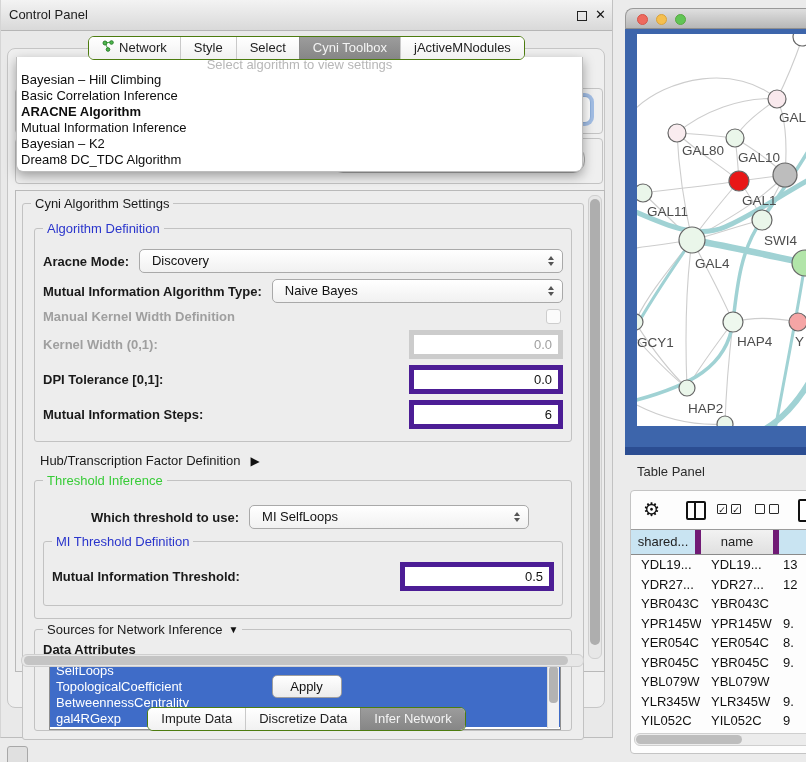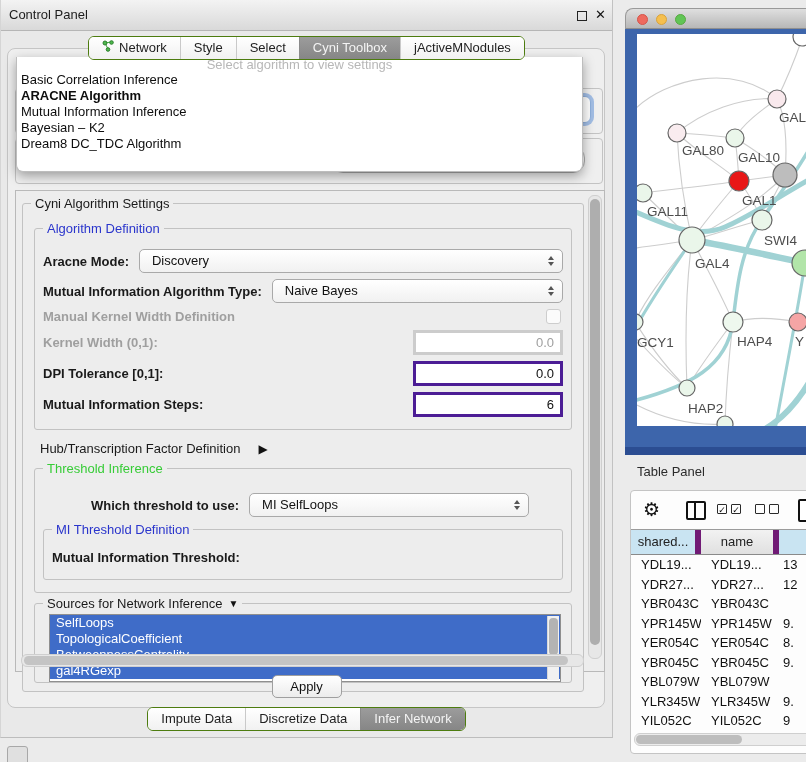--- a/index.html
+++ b/index.html
@@ -50,23 +50,23 @@
   .lbl.plain{font-weight:normal;}
   .lbl.disabled{color:#9f9f9f;}
   .combo{flex:1;position:relative;height:22px;line-height:22px;border:1px solid #a9a9a9;border-radius:5px;
     background:linear-gradient(#ffffff,#f1f1f1);padding-left:12px;font-size:13px;color:#111;}
   .combo.short{margin-right:34px;}
   .arrows{position:absolute;right:8px;top:50%;transform:translateY(-50%);display:flex;flex-direction:column;gap:2px;}
   .arr-up{width:0;height:0;border-left:3.5px solid transparent;border-right:3.5px solid transparent;border-bottom:4.5px solid #555;}
   .arr-dn{width:0;height:0;border-left:3.5px solid transparent;border-right:3.5px solid transparent;border-top:4.5px solid #555;}
   .cb{width:13px;height:13px;border:1px solid #cdcdcd;border-radius:3px;background:#fbfbfb;margin-left:auto;margin-right:2px;}
   .num-field{margin-left:auto;width:138px;height:19px;line-height:19px;text-align:right;padding-right:6px;
-    background:#ffffff;border:3px solid #4c1d95;font-size:13px;color:#111;}
+    background:#ffffff;border:5px solid #4c1d95;font-size:13px;color:#111;}
   .num-field.disabled{border-color:#cccccc;color:#9f9f9f;}
-  .hub-row{display:flex;align-items:center;gap:8px;margin:11px 0 11px 8px;font-size:13px;color:#1a1a1a;}
+  .hub-row{display:flex;align-items:center;gap:0;margin:11px 0 11px 8px;font-size:13px;color:#1a1a1a;}
   .tri-right{font-size:12px;line-height:12px;color:#111;}
   .grp-threshold{margin:12px 2px 0 2px;padding:18px 8px 10px 8px;}
   .which-row{padding-left:48px;}
   .grp-midef{margin:12px 0 2px 0;padding:14px 8px 8px 8px;background:#ededed;}
   .grp-sources{margin:10px 2px 0 2px;padding:10px 8px 0 8px;}
   .sources-title{display:flex;align-items:center;gap:6px;}
   .tri-down{font-size:10px;color:#111;}
   .attr-label{font-weight:bold;margin:2px 0 5px 0;font-size:13px;}
   .attr-list{position:relative;border:1px solid #8f8f8f;background:#ffffff;height:66px;overflow:hidden;margin:0 2px 0 6px;}
   .attr-item{height:16px;line-height:16px;padding-left:6px;color:#ffffff;font-size:13px;white-space:nowrap;}
@@ -154,20 +154,21 @@
         </div>
         <div class="seg-tab">
           <span>jActiveMNodules</span>
         </div>
       </div>
   </div>
 
   <div class="algo-popup">
     <div class="popup-placeholder">Select algorithm to view settings</div>
     <div id="popup-items">
+        <div class="popup-item">Bayesian – Hill Climbing</div>
         <div class="popup-item">Basic Correlation Inference</div>
         <div class="popup-item bold">ARACNE Algorithm</div>
         <div class="popup-item">Mutual Information Inference</div>
         <div class="popup-item">Bayesian – K2</div>
         <div class="popup-item">Dream8 DC_TDC Algorithm</div>
       </div>
   </div>
 
   <div class="settings-pane">
     <div class="pane-content">
@@ -236,31 +237,33 @@
                   <span class="arr-up"></span>
                   <span class="arr-dn"></span>
                 </span>
             </div>
           </div>
 
           <div class="grp grp-midef">
             <span class="grp-title blue">MI Threshold Definition</span>
             <div class="row">
               <span class="lbl">Mutual Information Threshold:</span>
+              <span class="num-field">0.5</span>
             </div>
           </div>
         </div>
 
         <div class="grp grp-sources">
           <span class="grp-title">
             <span class="sources-title">
               <span>Sources for Network Inference</span>
               <span class="tri-down">▼</span>
             </span>
           </span>
+          <div class="attr-label">Data Attributes</div>
           <div class="attr-list">
             <div id="attr-items">
                 <div class="attr-item" style="background: rgb(63, 108, 200);">SelfLoops</div>
                 <div class="attr-item" style="background: rgb(63, 108, 200);">TopologicalCoefficient</div>
                 <div class="attr-item" style="background: rgb(63, 108, 200);">BetweennessCentrality</div>
                 <div class="attr-item" style="background: rgb(63, 108, 200);">gal4RGexp</div>
               </div>
             <div class="list-lane">
                 <div class="list-thumb"></div>
               </div>

